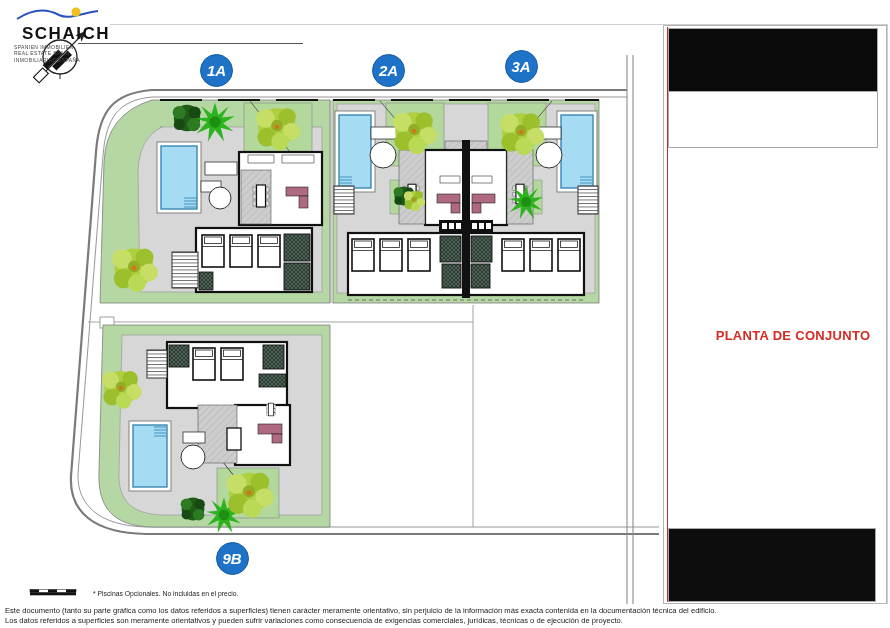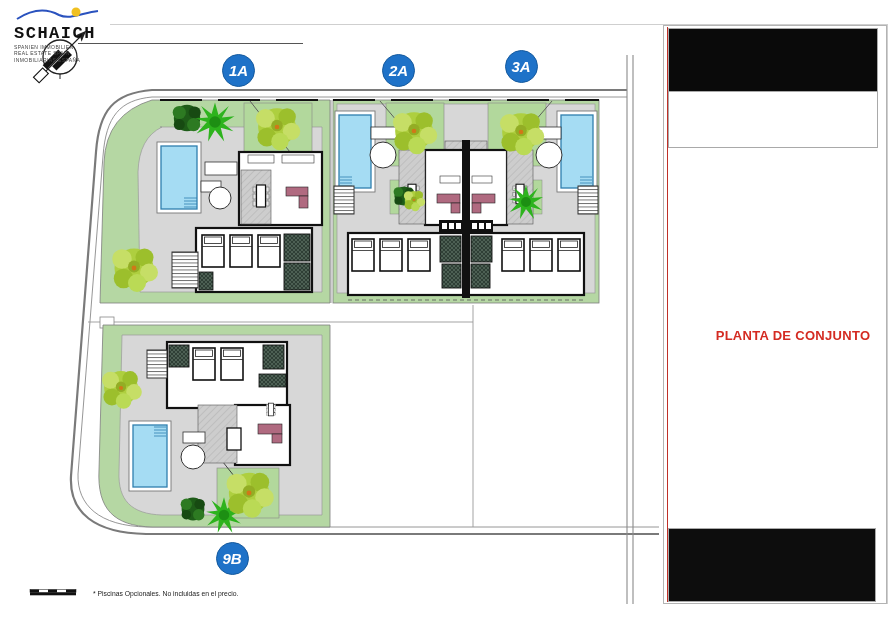--- a/index.html
+++ b/index.html
@@ -1,22 +1,22 @@
 <!DOCTYPE html>
 <html><head>
 <meta charset="utf-8">
 <style>
   html,body{margin:0;padding:0;background:#fff;}
   .page{position:relative;width:890px;height:628px;background:#fff;overflow:hidden;
         font-family:"Liberation Sans",sans-serif;}
   .abs{position:absolute;}
   
   .logo{left:14px;top:6px;width:110px;}
-  .logo .brand{font-family:Liberation Mono, monospace;font-weight:bold;font-size:17px;
-               letter-spacing:1.5px;color:#111;line-height:1;}
+  .logo .brand{font-family:Liberation Sans, sans-serif;font-weight:bold;font-size:17px;
+               letter-spacing:1.5px;color:#111;line-height:1;margin-left:8px;}
   .logo .taglines{margin-top:2px;font-size:5px;letter-spacing:.4px;color:#444;line-height:1.25;}
   
   .unit-label{width:33px;height:33px;border-radius:50%;background:#1e72c8;border:1px solid #155a9e;
               color:#fff;font-weight:bold;font-style:italic;font-size:15px;
               display:flex;align-items:center;justify-content:center;box-sizing:border-box;}
   
   .panel-border{left:663px;top:25px;width:224px;height:579px;border:1px solid #b3b3b3;box-sizing:border-box;}
   .red-line{left:667px;top:27px;width:1px;height:575px;background:#c03028;}
   .box{box-sizing:border-box;border:1px solid #a9a9a9;}
   .box-black-top{left:668px;top:28px;width:210px;height:64px;background:#0a0a0a;}
@@ -301,29 +301,31 @@
       <circle cx="62" cy="6" r="4.5" fill="#f0c020"></circle>
     </svg>
     <div class="brand">SCHAICH</div>
     <div class="taglines">
       <div>SPANIEN IMMOBILIEN</div>
       <div>REAL ESTATE SPAIN</div>
       <div>INMOBILIARIAS ESPAÑA</div>
     </div>
   </div>
 
-  <div class="abs unit-label" style="left:222px;top:53.5px">1A</div>
-  <div class="abs unit-label" style="left:382px;top:53.5px">2A</div>
+  <div class="abs unit-label" style="left:200px;top:53.5px">1A</div>
+  <div class="abs unit-label" style="left:372px;top:53.5px">2A</div>
   <div class="abs unit-label" style="left:504.5px;top:50px">3A</div>
   <div class="abs unit-label" style="left:215.5px;top:541.5px">9B</div>
 
   <div class="abs panel-border"></div>
   <div class="abs red-line"></div>
   <div class="abs box box-black-top"></div>
   <div class="abs box box-white"></div>
   <div class="abs panel-title">PLANTA DE CONJUNTO</div>
   <div class="abs box box-black-bottom"></div>
 
   <div class="abs pool-note">* Piscinas Opcionales. No incluidas en el precio.</div>
   <div class="abs disclaimer">
+    <div>Este documento (tanto su parte gráfica como los datos referidos a superficies) tienen carácter meramente orientativo, sin perjuicio de la información más exacta contenida en la documentación técnica del edificio.</div>
+    <div>Los datos referidos a superficies son meramente orientativos y pueden sufrir variaciones como consecuencia de exigencias comerciales, jurídicas, técnicas o de ejecución de proyecto.</div>
   </div>
 
 </div>
 
 </body></html>

